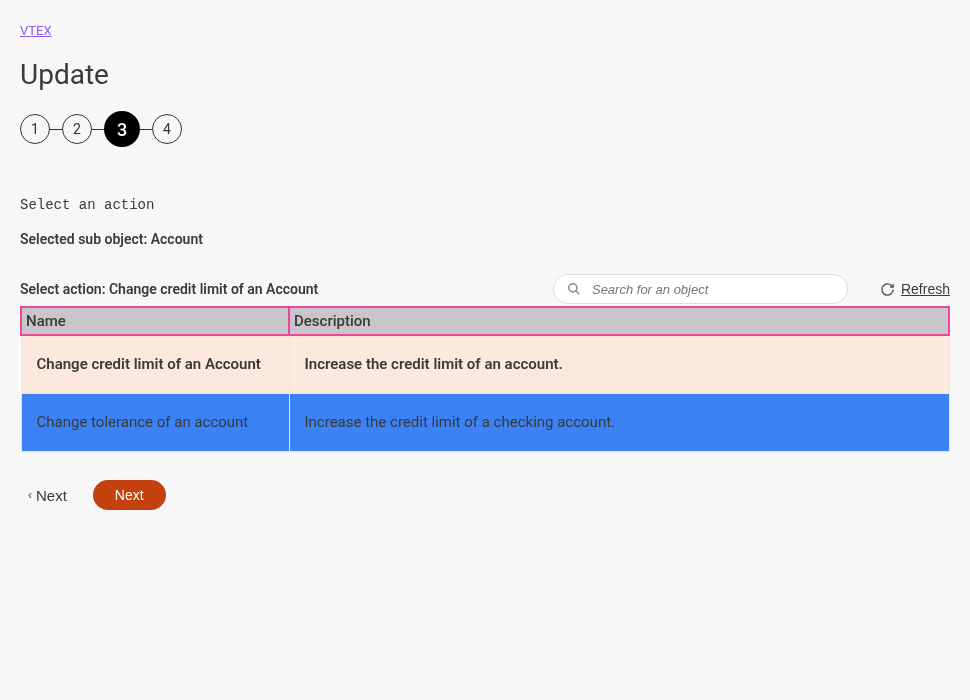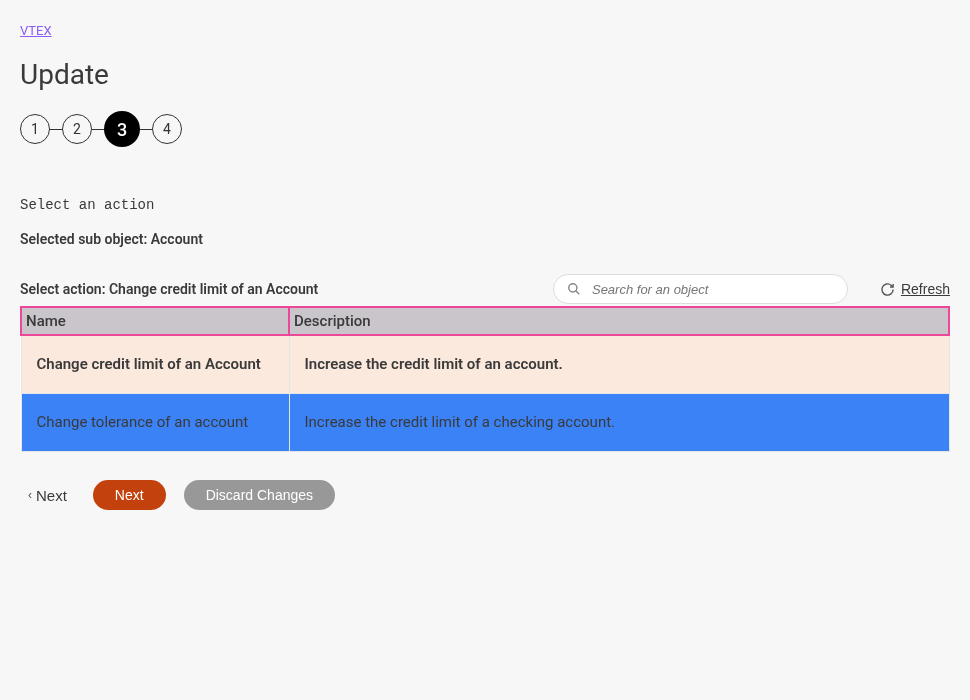--- a/index.html
+++ b/index.html
@@ -265,17 +265,16 @@
     </tr>
   </tbody>
 </table>
 
 <div class="footer-actions">
   <button class="back-btn">
     <span class="chevron-left">‹</span>
     <span>Next</span>
   </button>
   <button class="next-btn">Next</button>
-  <button class="discard-btn">Discard Changes</button>
 </div>
 
 
 
 
 </body></html>

